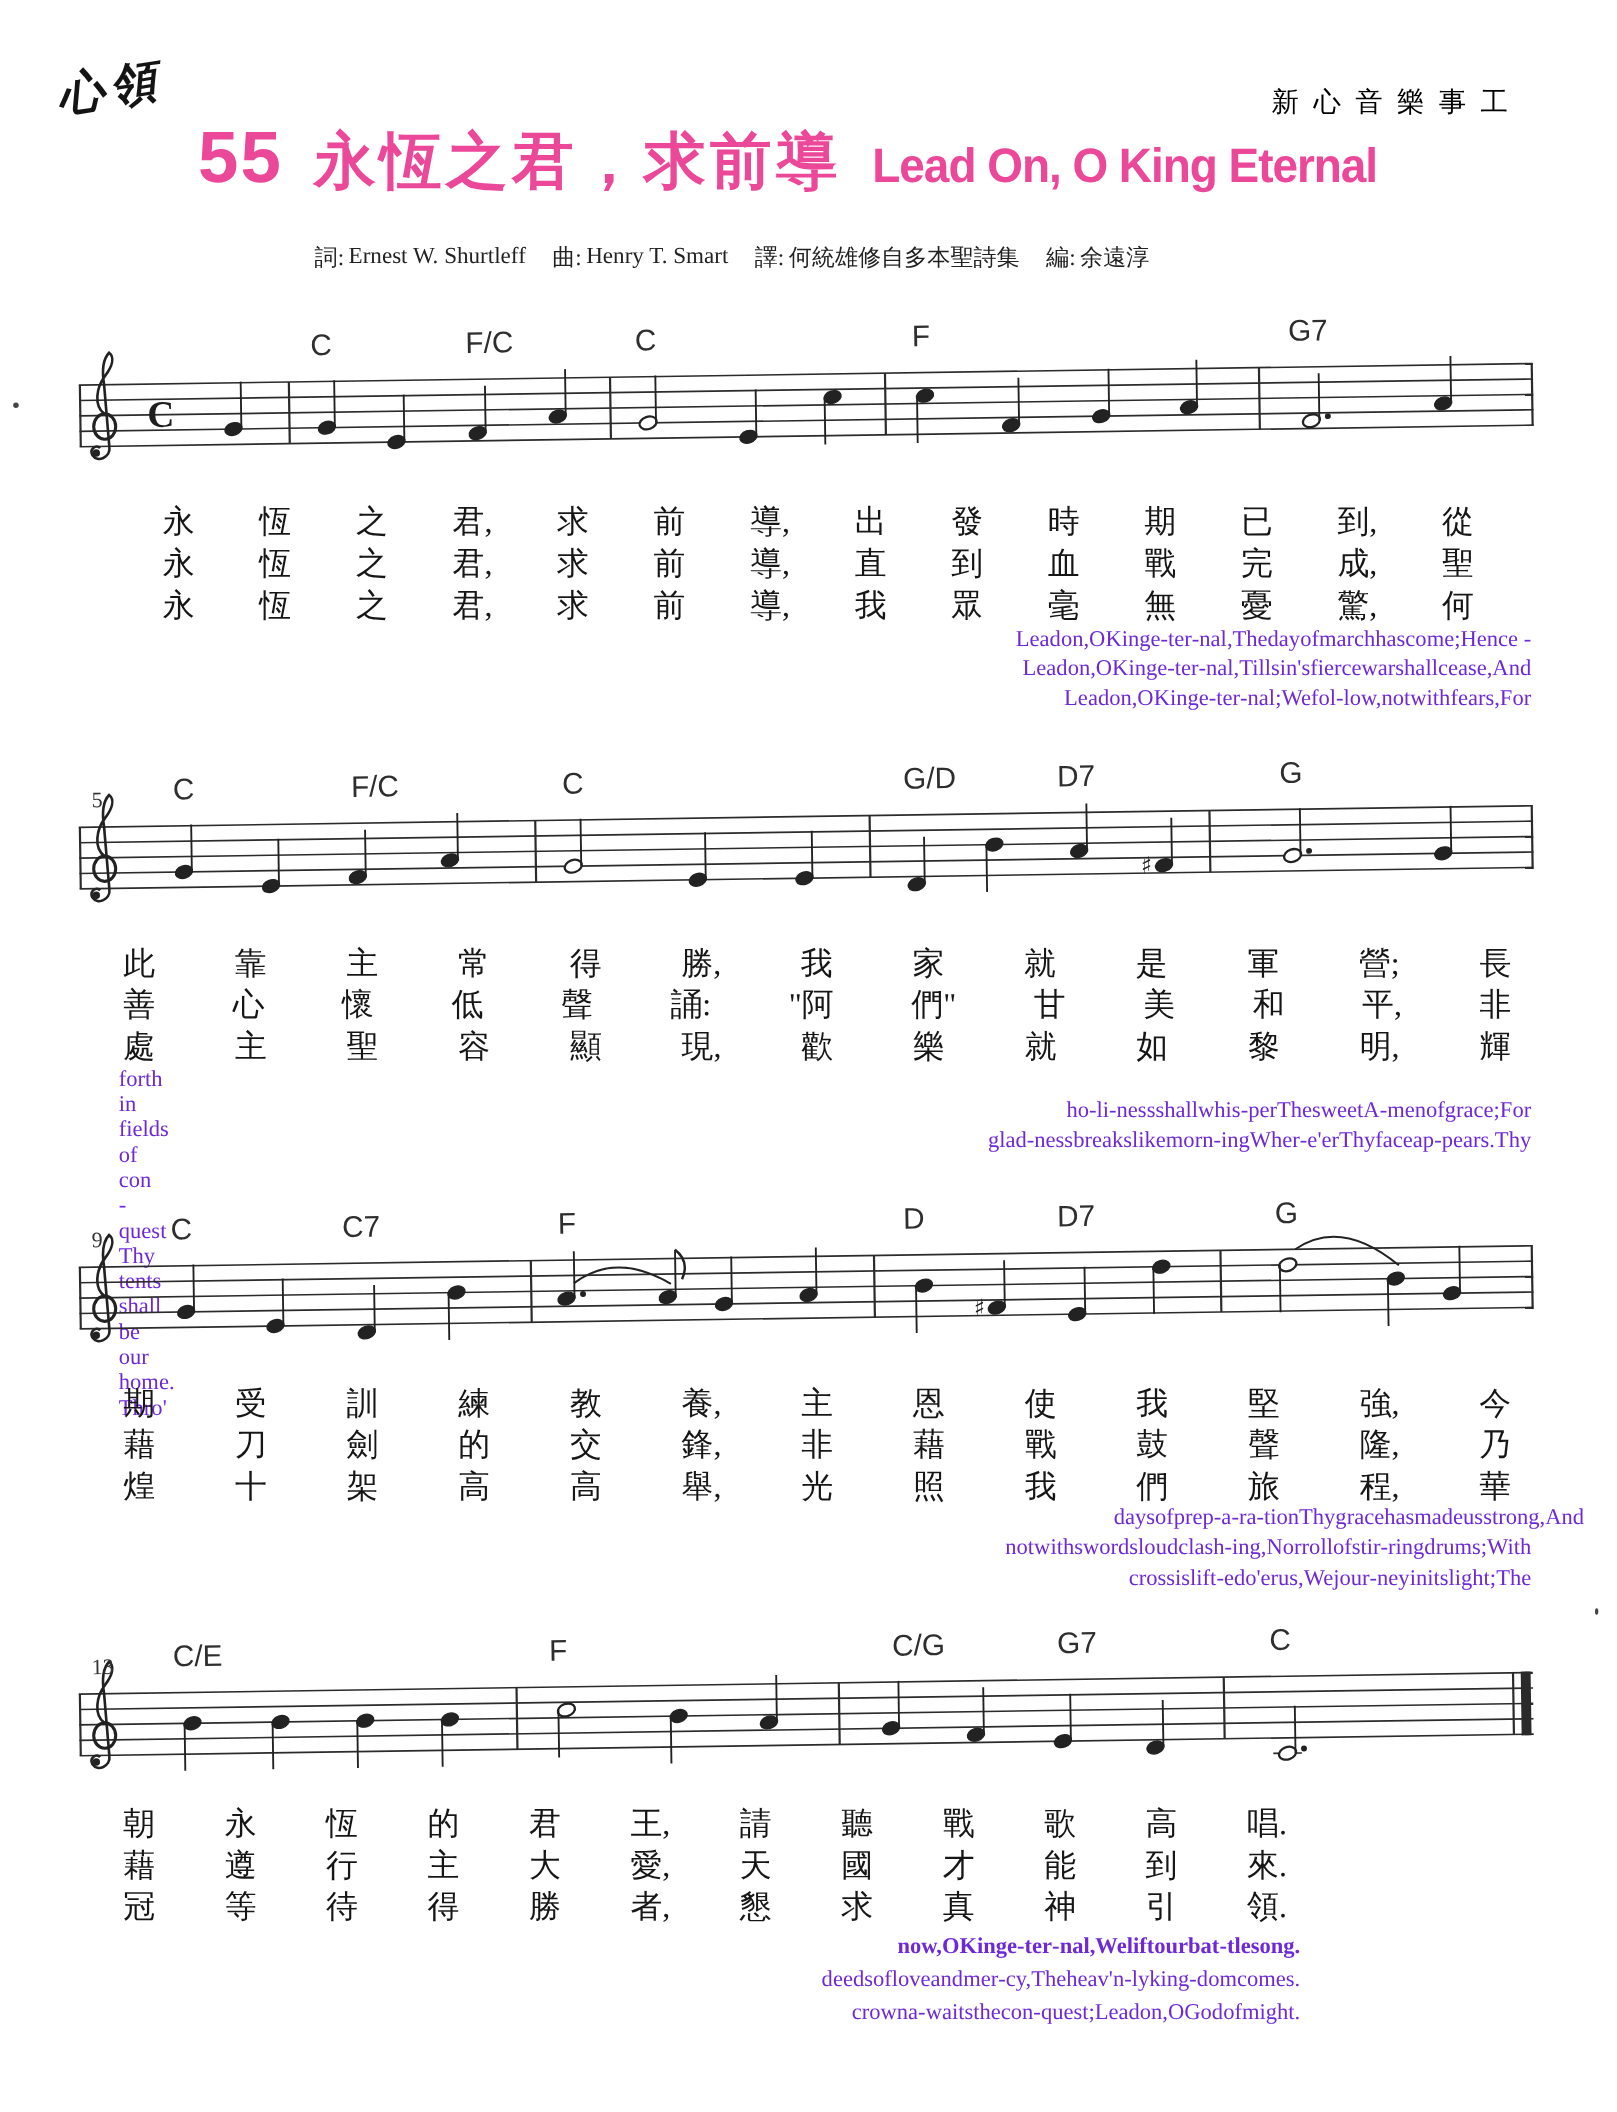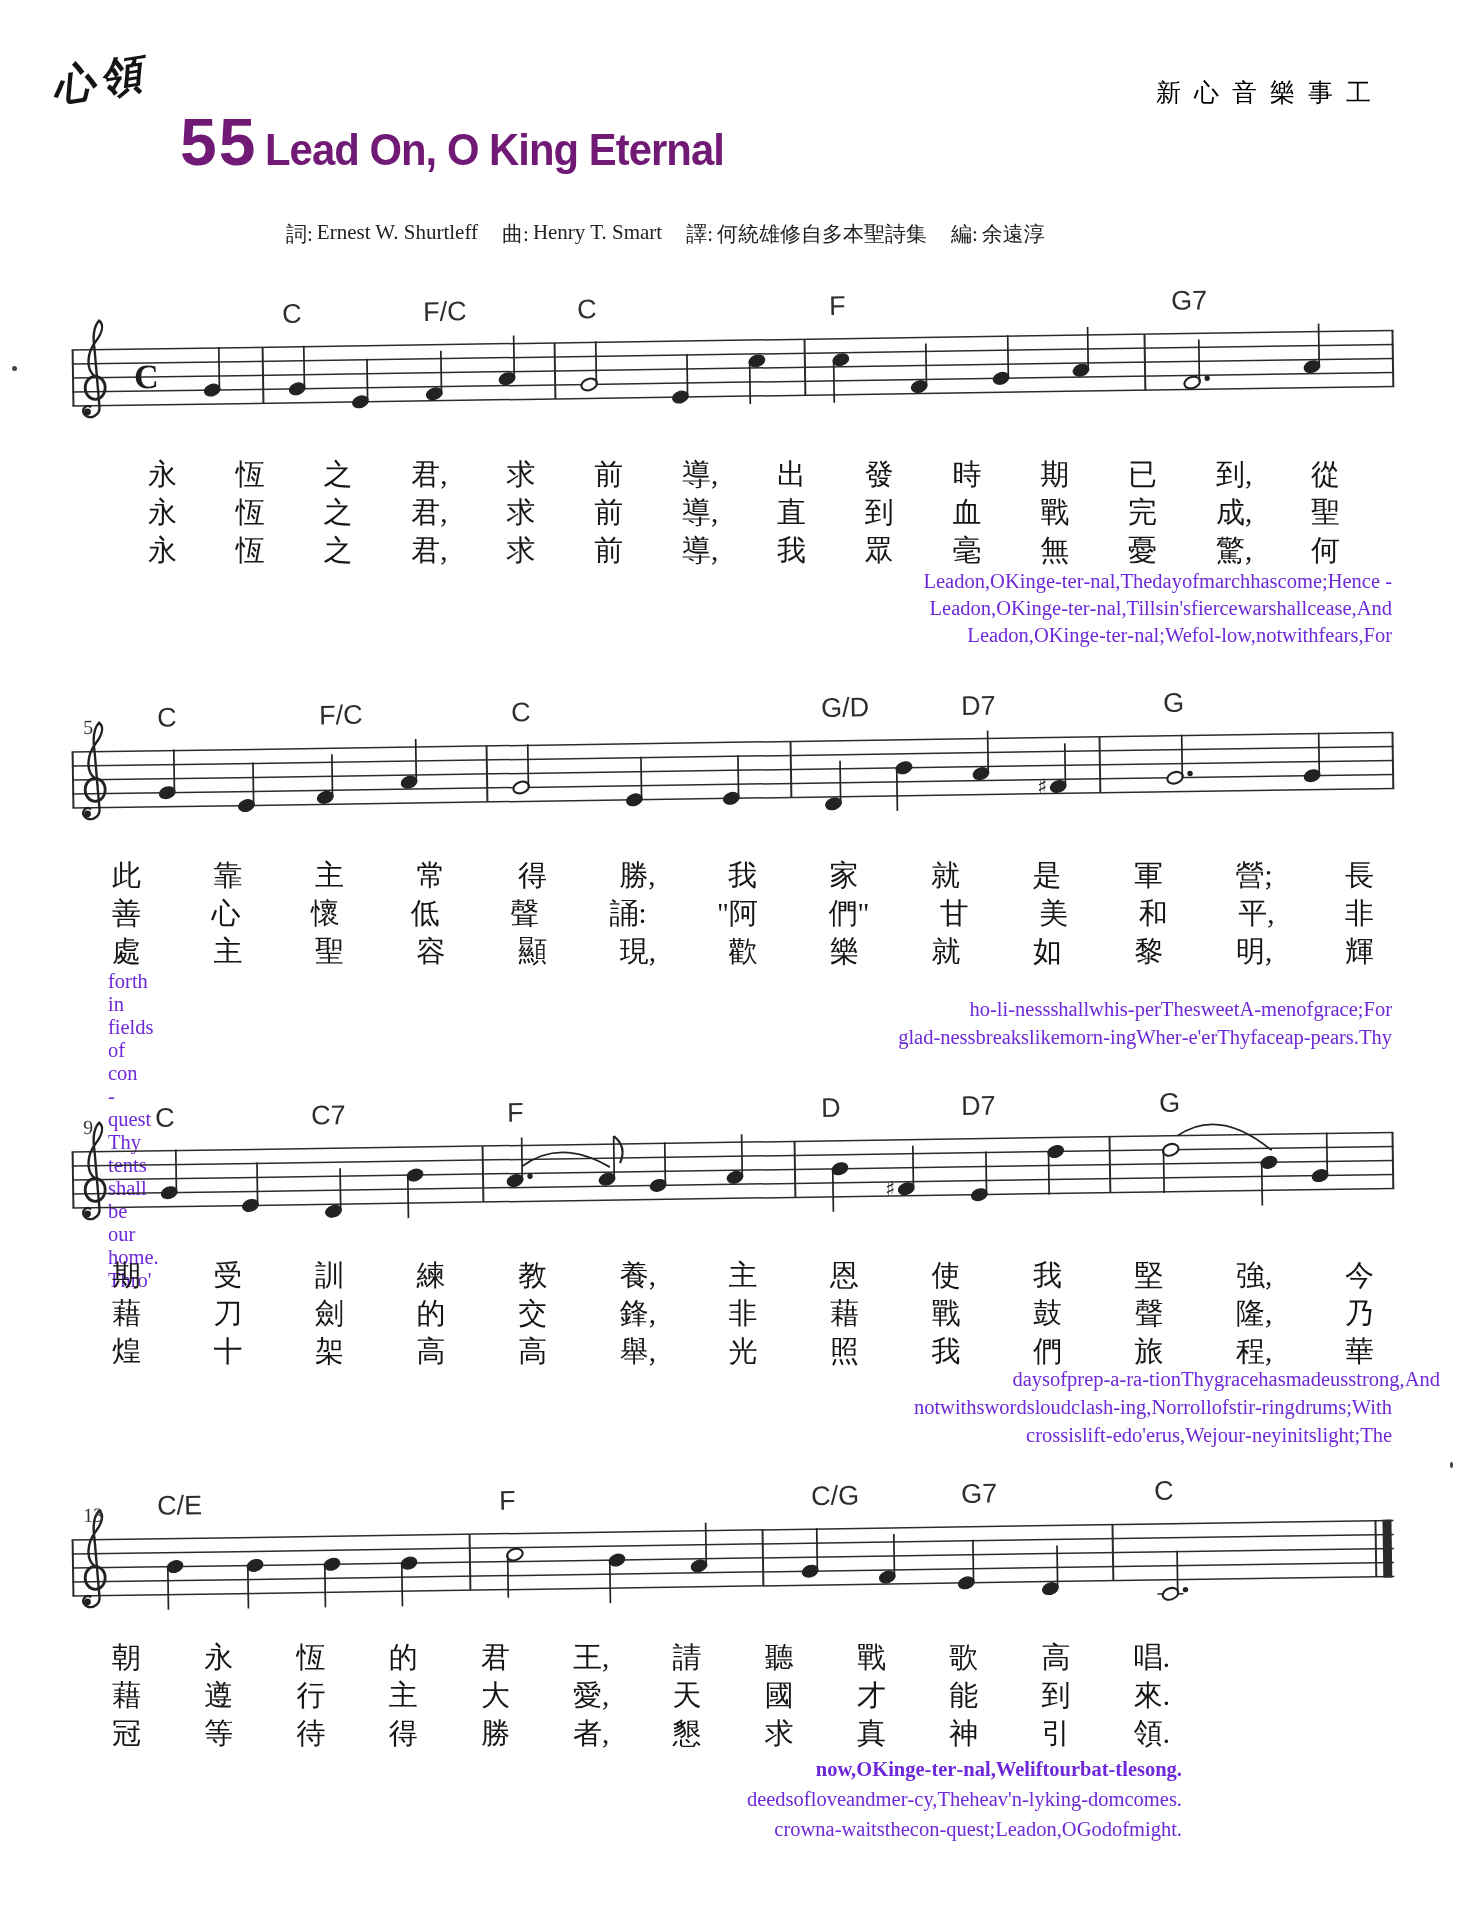--- a/index.html
+++ b/index.html
@@ -1,21 +1,21 @@
 <!DOCTYPE html>
 <html><head>
 <meta charset="utf-8">
 <style>
   html,body{margin:0;padding:0;}
   body{width:1470px;height:1920px;background:#ffffff;position:relative;overflow:hidden;
        font-family:"Liberation Serif","DejaVu Serif",serif;color:#1b1b1b;}
   .logo{position:absolute;left:52px;top:52px;font-size:42px;font-weight:bold;font-style:italic;
         transform:rotate(-9deg);letter-spacing:6px;color:#141414;}
   .publisher{position:absolute;left:1156px;top:76px;font-size:25px;letter-spacing:13px;color:#000000;white-space:nowrap;}
-  .title-row{position:absolute;left:180px;top:104px;display:flex;align-items:baseline;gap:8px;color:#701a75;white-space:nowrap;justify-content:space-between;}
+  .title-row{position:absolute;left:180px;top:104px;display:flex;align-items:baseline;gap:28px;color:#ec4899;white-space:nowrap;justify-content:space-between;}
   .title-num{font-family:"Liberation Sans",sans-serif;font-weight:bold;font-size:66px;letter-spacing:2px;}
   .title-zh{font-family:"Liberation Sans",sans-serif;font-weight:bold;font-size:56px;letter-spacing:4px;}
   .title-en{font-family:"Liberation Sans",sans-serif;font-weight:bold;font-size:44px;letter-spacing:-1px;
             transform:scaleX(.95);transform-origin:left bottom;}
   .credits{position:absolute;left:286px;top:220px;font-size:21px;color:#222;display:flex;gap:24px;white-space:nowrap;}
   .credits .pair{display:flex;gap:4px;}
   #score{position:absolute;left:0;top:0;width:1470px;height:1920px;}
   .sys-svg{position:absolute;left:0;transform:rotate(-0.85deg);transform-origin:80px 100px;}
   .sl{stroke:#2b2b2b;stroke-width:1.5;}
   .bl{stroke:#2b2b2b;stroke-width:2;}
@@ -31,20 +31,21 @@
   .speck{position:absolute;background:#444;border-radius:50%;}
 </style>
 </head>
 <body>
 
 <div class="logo">心領</div>
 <div class="publisher">新心音樂事工</div>
 
 <div class="title-row">
   <span class="title-num">55</span>
+  <span class="title-zh">永恆之君，求前導</span>
   <span class="title-en">Lead On, O King Eternal</span>
 </div>
 
 <div class="credits">
   <span class="pair">
     <span>詞:</span>
     <span>Ernest W. Shurtleff</span>
   </span>
   <span class="pair">
     <span>曲:</span>

